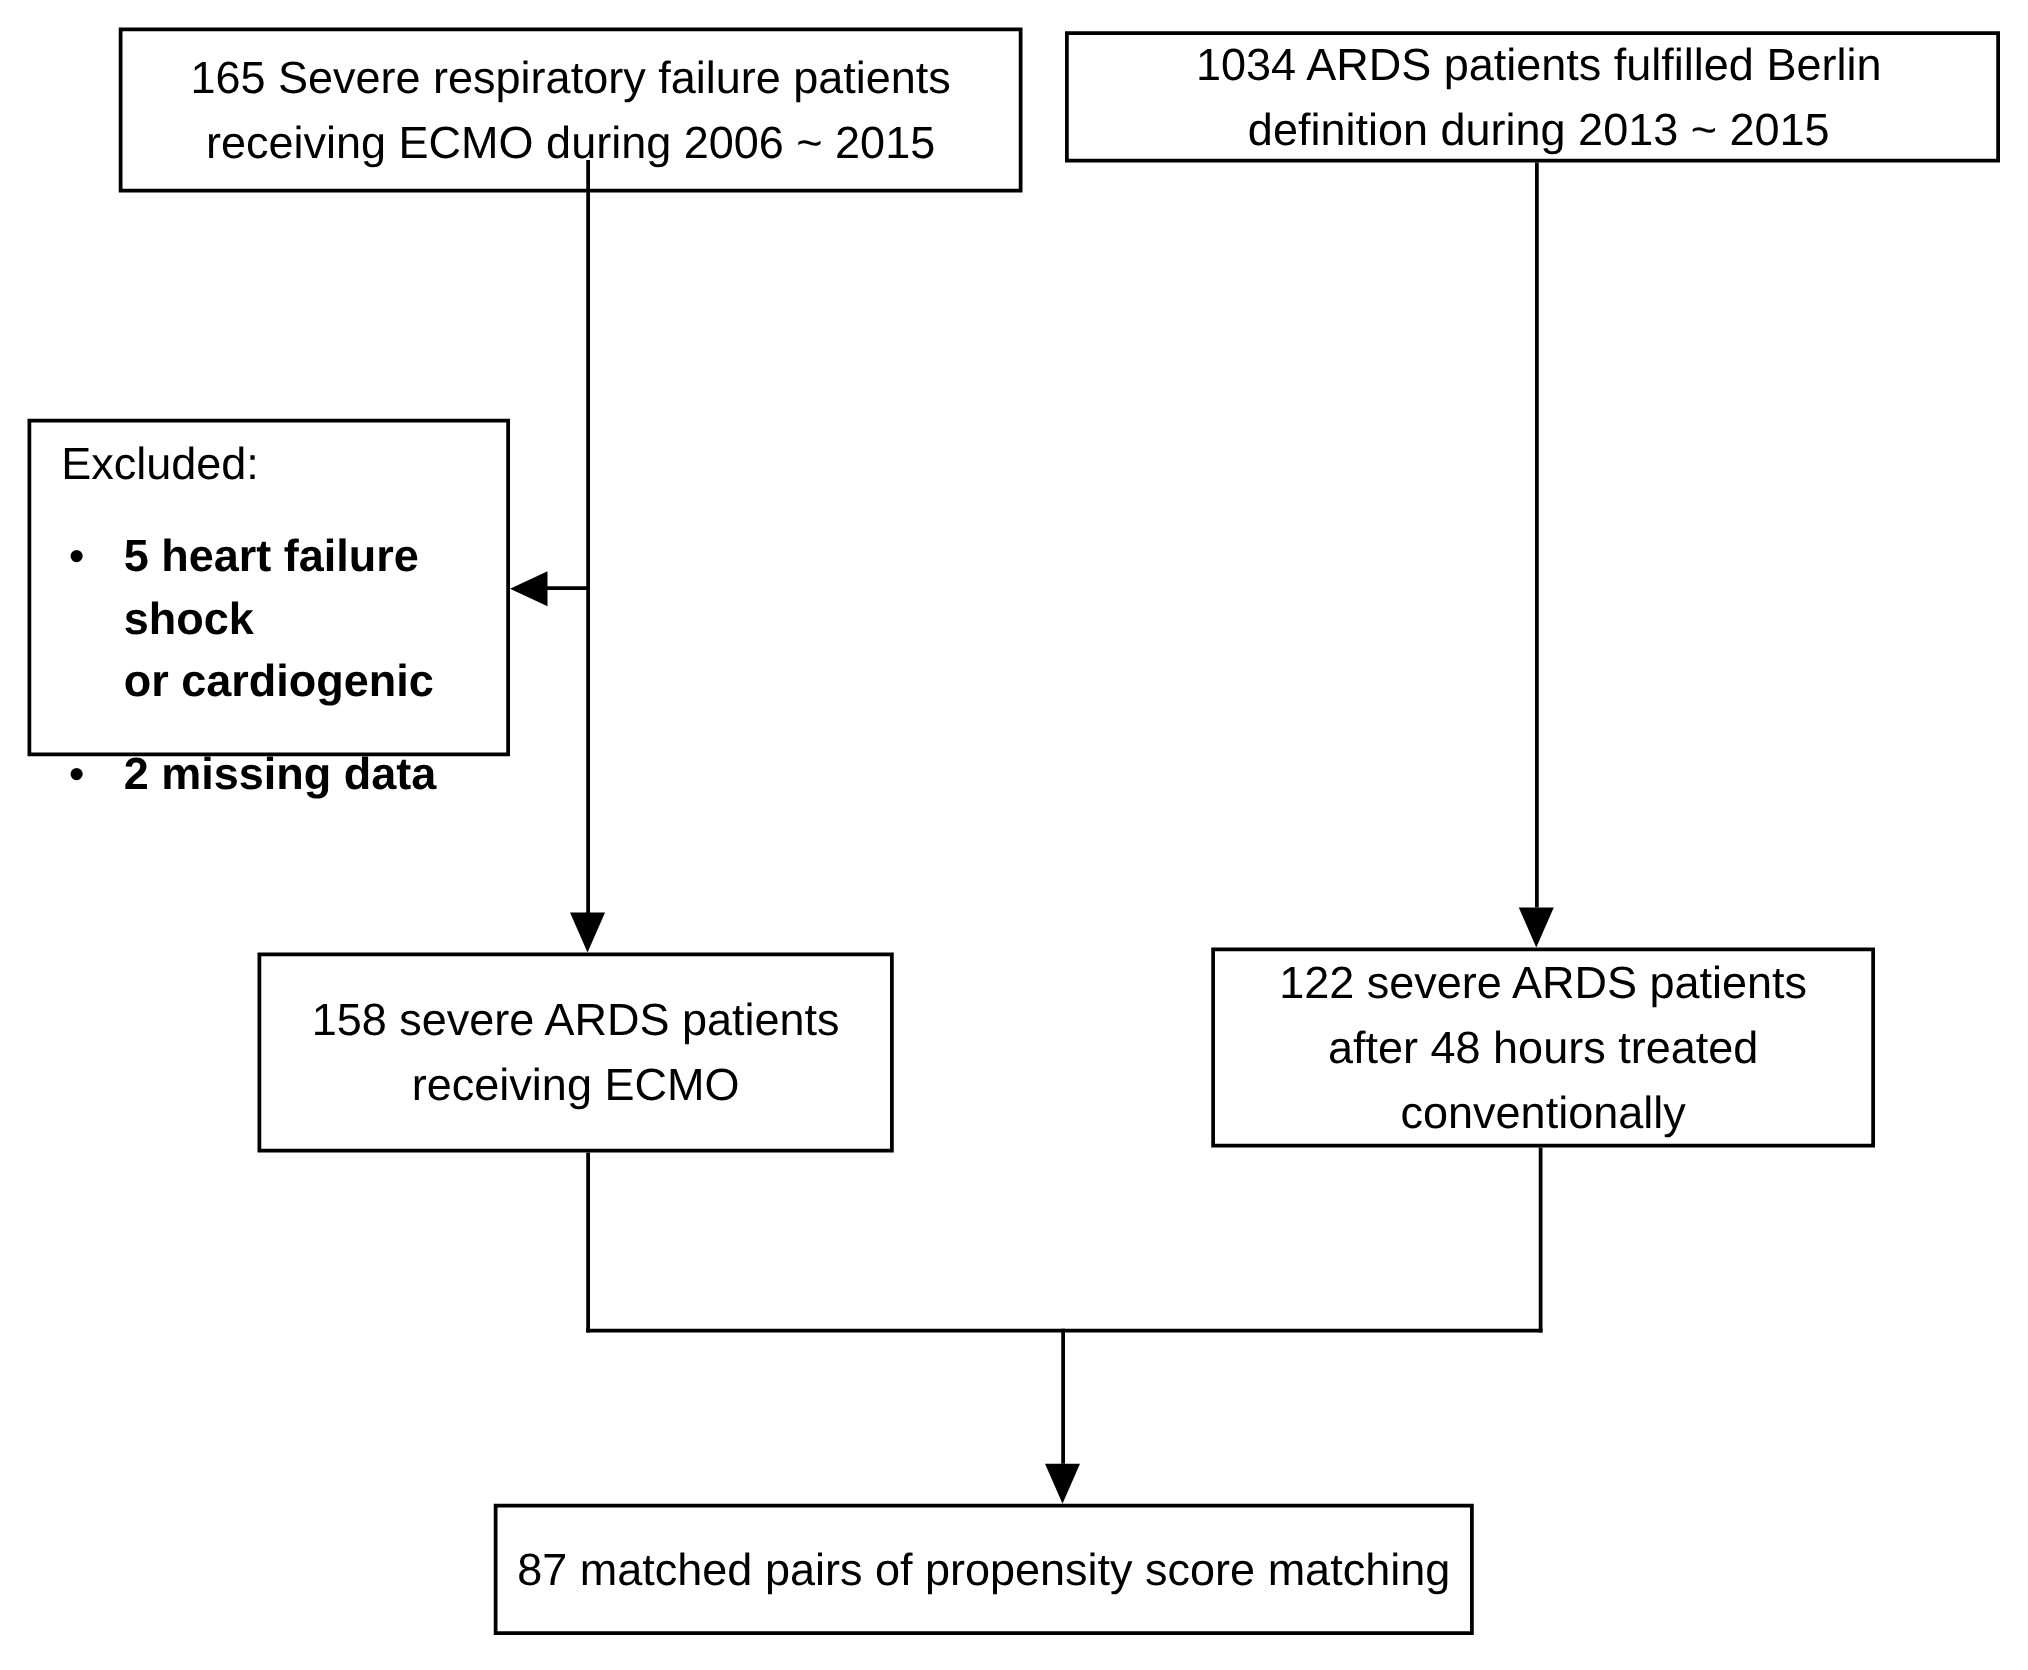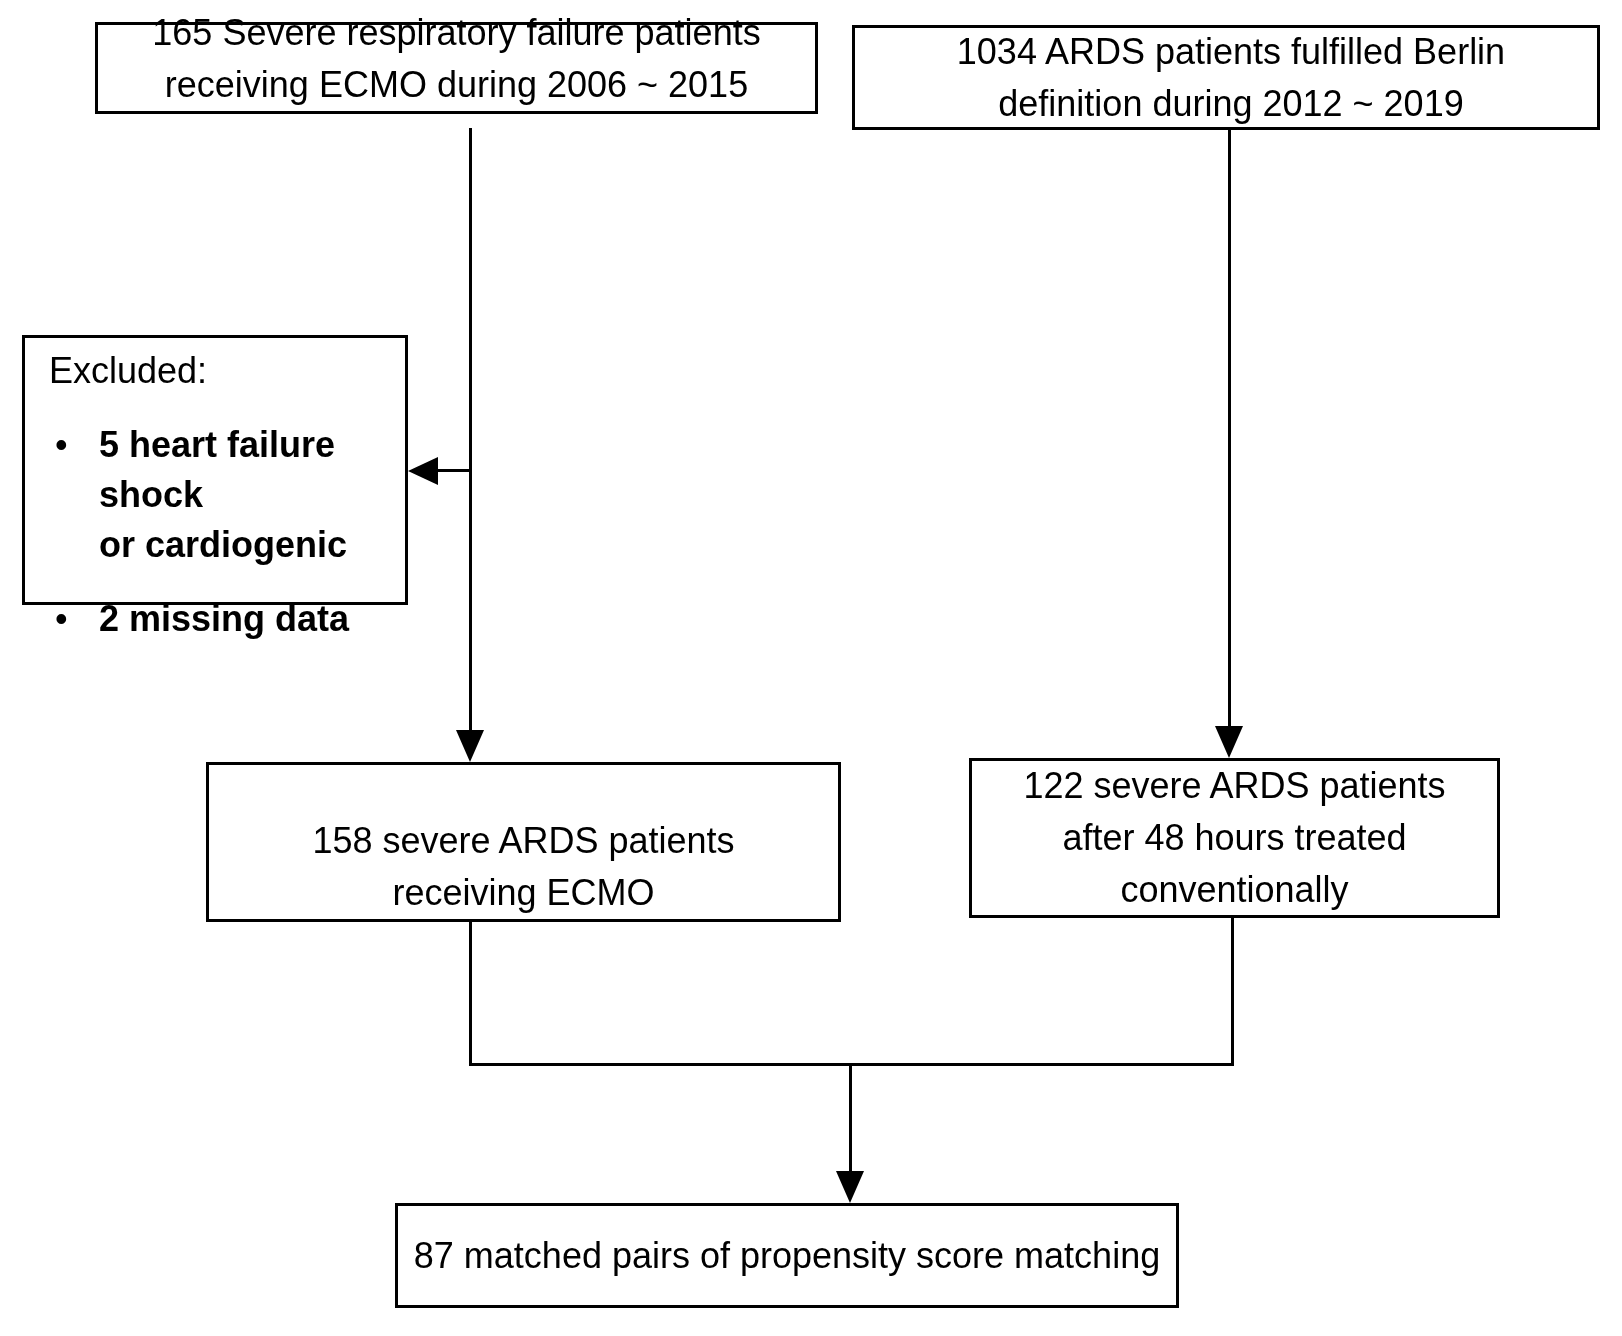--- a/index.html
+++ b/index.html
@@ -50,24 +50,24 @@
   }
   .arrow-left {
     position: absolute;
     width: 0; height: 0;
     border-top: 14px solid transparent;
     border-bottom: 14px solid transparent;
     border-right: 30px solid #000000;
   }
 
   
-  .n-respiratory { left: 95px;  top: 22px;   width: 723px; height: 92px; justify-content: flex-end; }
+  .n-respiratory { left: 95px;  top: 22px;   width: 723px; height: 132px; }
   .n-berlin      { left: 852px; top: 25px;   width: 748px; height: 105px; padding-left: 10px; }
   .n-excluded    { left: 22px;  top: 335px;  width: 386px; height: 270px; gap: 24px; }
-  .n-ecmo-group  { left: 206px; top: 762px;  width: 635px; height: 160px; justify-content: flex-end; }
+  .n-ecmo-group  { left: 206px; top: 762px;  width: 509px; height: 160px; }
   .n-conv-group  { left: 969px; top: 758px;  width: 531px; height: 160px; }
   .n-matched     { left: 395px; top: 1203px; width: 784px; height: 105px; }
 
   
   .c-a-stem   { left: 469px;  top: 128px;  width: 3px;   height: 604px; }
   .c-a-head   { left: 456px;  top: 730px; }
   .c-b-stem   { left: 436px;  top: 469px;  width: 36px;  height: 3px; }
   .c-b-head   { left: 408px;  top: 457px; }
   .c-c-stem   { left: 1228px; top: 130px;  width: 3px;   height: 596px; }
   .c-c-head   { left: 1215px; top: 726px; }
@@ -82,21 +82,21 @@
 
 <div class="canvas">
 
   <div class="node n-respiratory">
     <div>165 Severe respiratory failure patients</div>
     <div>receiving ECMO during 2006 ~ 2015</div>
   </div>
 
   <div class="node n-berlin">
     <div>1034 ARDS patients fulfilled Berlin</div>
-    <div>definition during 2012 ~ 2019</div>
+    <div>definition during 2013 ~ 2015</div>
   </div>
 
   <div class="node node-excluded n-excluded">
     <div>Excluded:</div>
     <div class="ex-item">
       <span class="ex-bullet">•</span>
       <span class="ex-text">
         <div>5 heart failure</div>
         <div>shock</div>
         <div>or cardiogenic</div>

